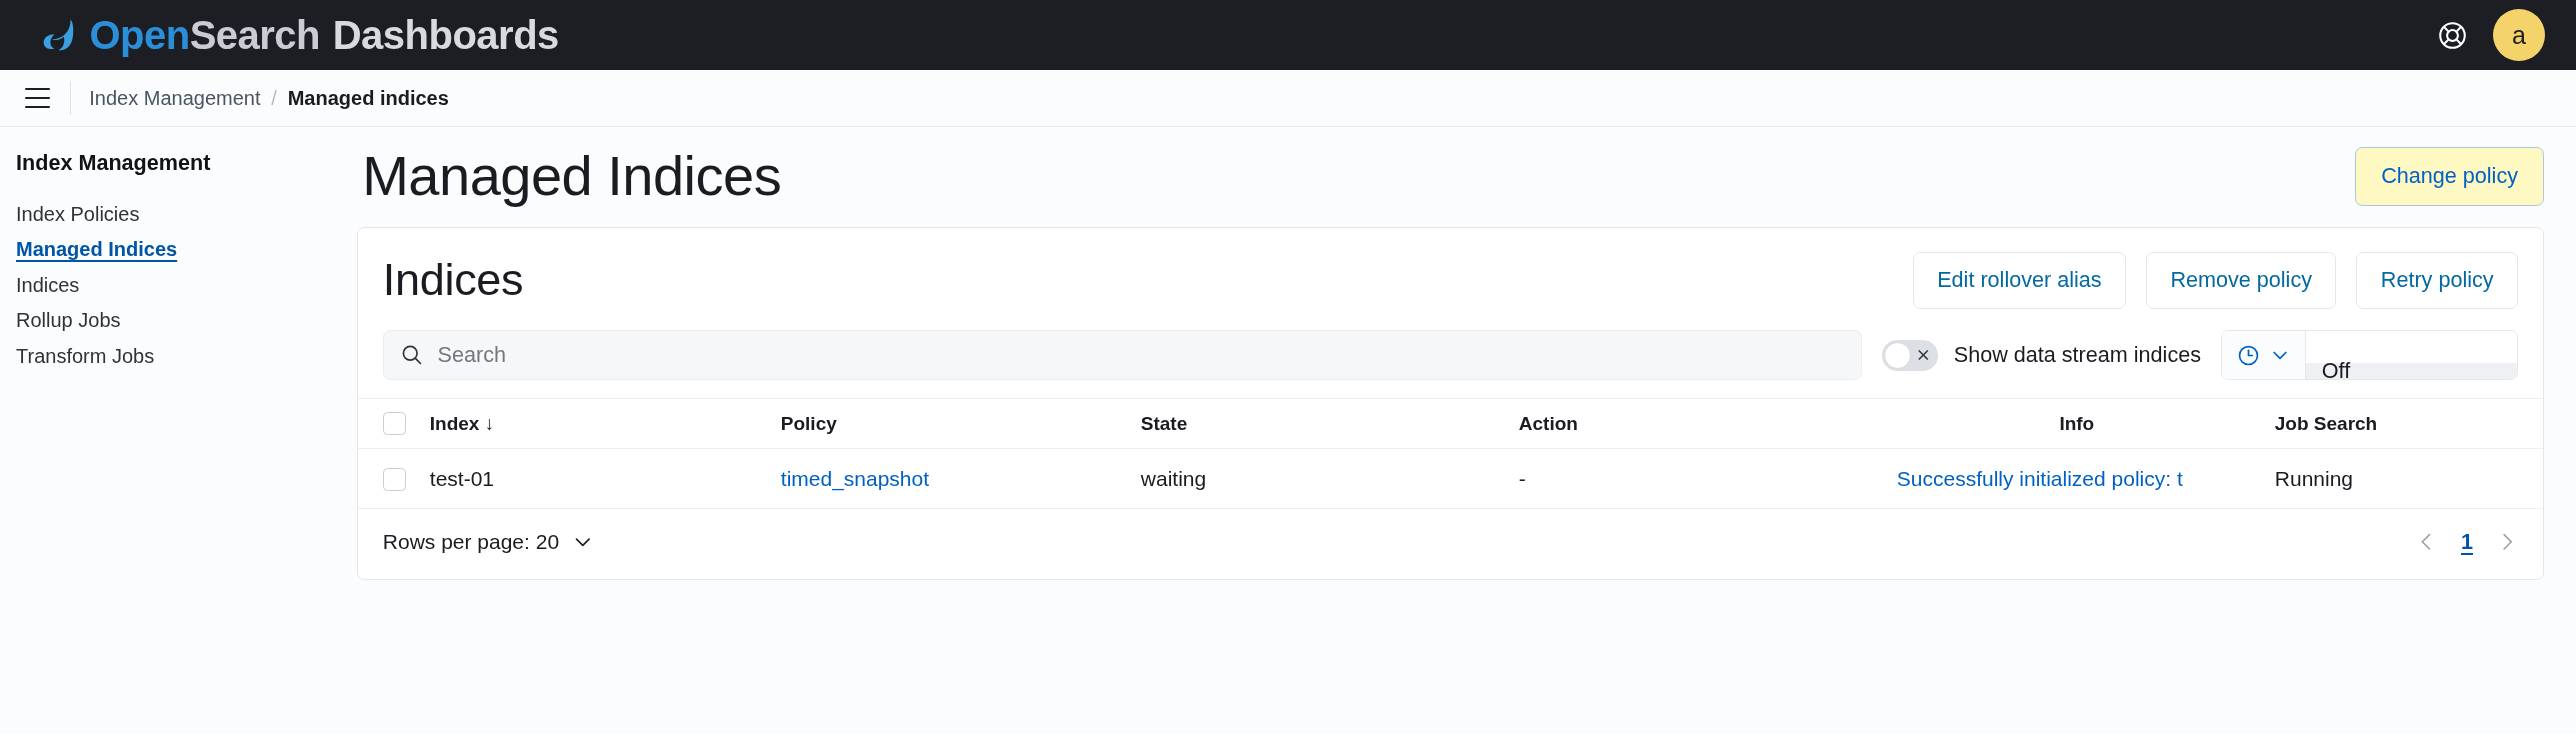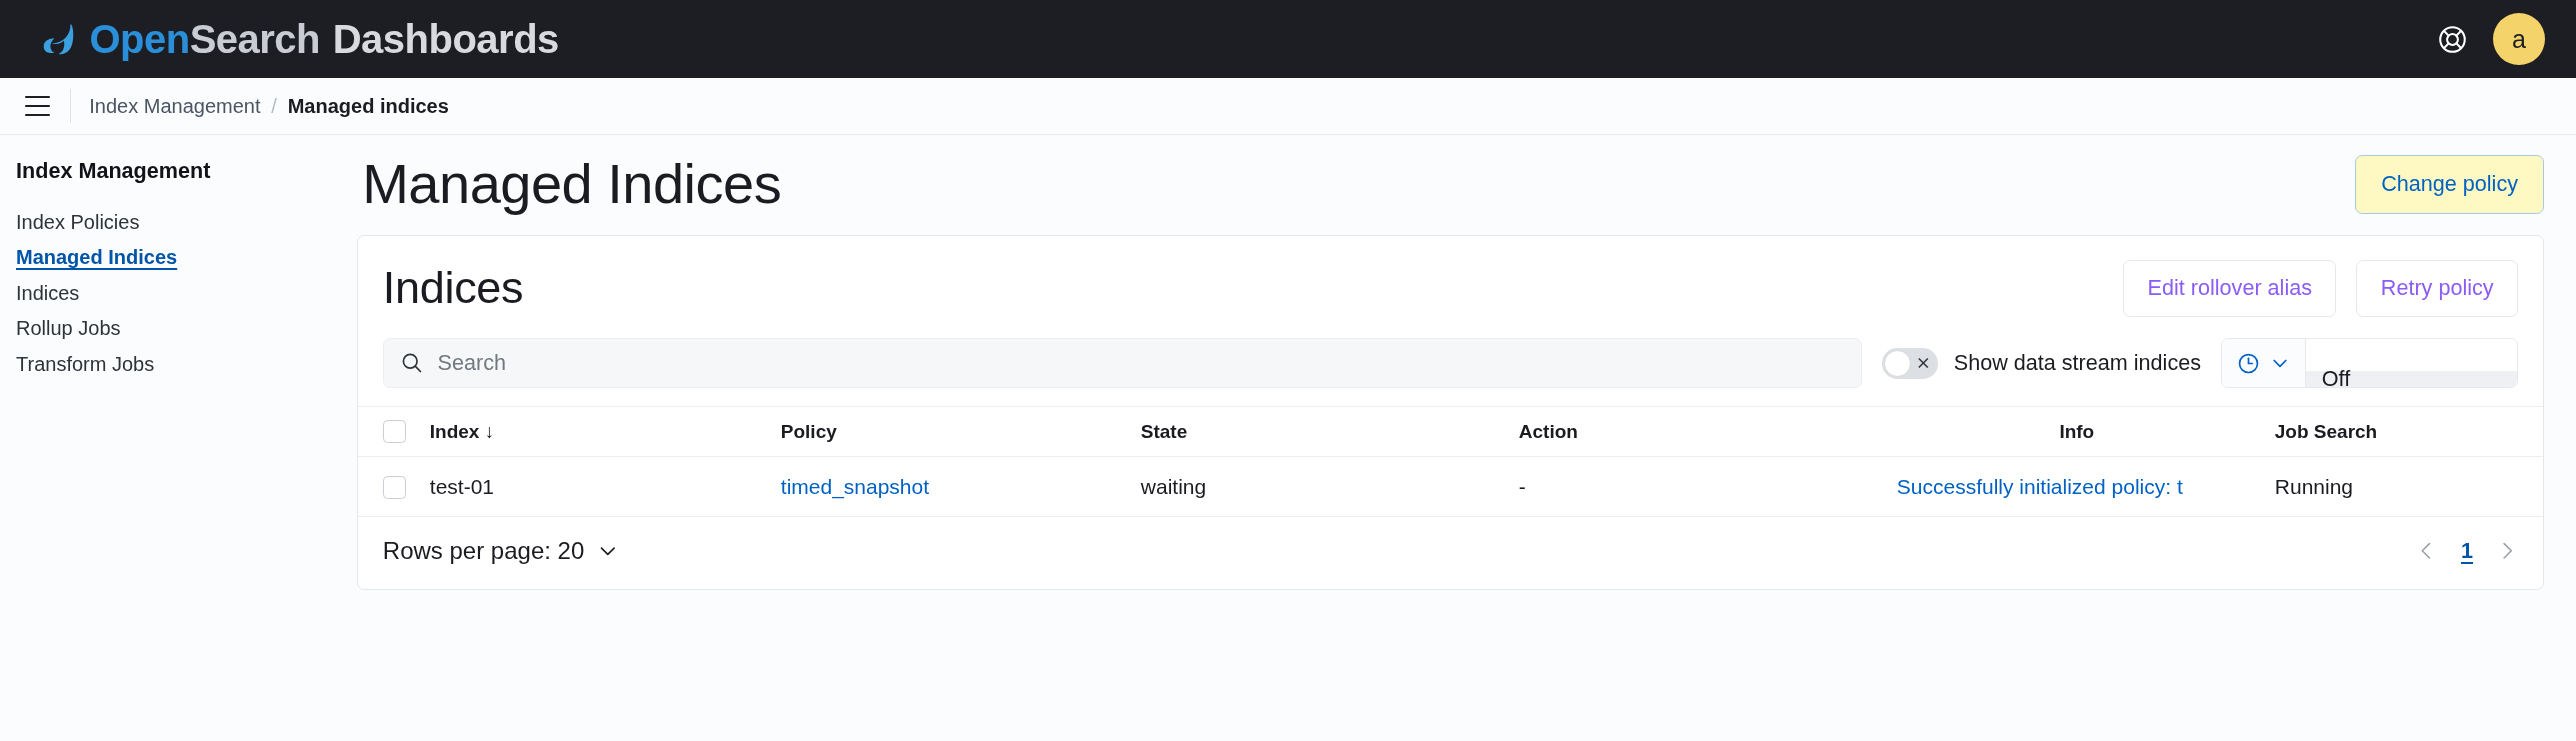--- a/index.html
+++ b/index.html
@@ -5,21 +5,21 @@
   * { box-sizing: border-box; margin: 0; padding: 0; }
   html, body {
     width: 2576px; height: 742px;
     font-family: "Liberation Sans", sans-serif;
     background: #ffffff;
     overflow: hidden;
   }
 
   
   .top-header {
-    height: 78px;
+    height: 70px;
     background: #1d1e24;
     display: flex;
     align-items: center;
     padding: 0 31px 0 41px;
     position: relative;
   }
   .brand { display: flex; align-items: center; gap: 0px; }
   .brand-logo { width: 43px; height: 43px; margin-right: 5.4px; flex: none; }
   .brand-text {
     font-size: 40px;
@@ -145,21 +145,21 @@
   }
   .panel-head {
     display: flex; align-items: center; justify-content: space-between;
     padding: 23.4px 25px 21.6px 25px;
   }
   .panel-title { font-size: 45px; font-weight: 300; color: #1a1c21; letter-spacing: -0.3px; }
   .panel-actions { display: flex; gap: 20px; }
   .btn-disabled {
     border: 0.9px solid #e4e7ea;
     background: #ffffff;
-    color: #8b5cf6;
+    color: #0369a1;
     font-size: 21.6px;
     font-family: inherit;
     padding: 14.4px 23.4px;
     border-radius: 7.2px;
     cursor: not-allowed;
     white-space: nowrap;
   }
 
   
   .controls-row {
@@ -279,21 +279,21 @@
     display: block;
   }
 
   
   .table-footer {
     display: flex; align-items: center; justify-content: space-between;
     padding: 20px 25px 23.4px 25px;
   }
   .rows-per-page {
     display: flex; align-items: center; gap: 12.6px;
-    font-size: 24px; color: #1a1c21; cursor: pointer;
+    font-size: 21px; color: #1a1c21; cursor: pointer;
   }
   .pager { display: flex; align-items: center; gap: 23.4px; }
   .pager-arrow { cursor: pointer; display: flex; align-items: center; }
   .page-num {
     font-size: 21.6px;
     font-weight: 700;
     color: #0055a8;
     text-decoration: underline;
     text-underline-offset: 3.6px;
     cursor: pointer;
@@ -356,20 +356,21 @@
       <div class="page-title">Managed Indices</div>
       <button class="btn-change-policy">Change policy</button>
     </div>
 
     <div class="panel">
 
       <div class="panel-head">
         <div class="panel-title">Indices</div>
         <div class="panel-actions">
           <button class="btn-disabled" disabled="">Edit rollover alias</button>
+          <button class="btn-disabled" disabled="">Remove policy</button>
           <button class="btn-disabled" disabled="">Retry policy</button>
         </div>
       </div>
 
       <div class="controls-row">
         <div class="search-box">
           <svg width="23.4" height="23.4" viewBox="0 0 24 24">
             <circle cx="10.5" cy="10.5" r="7" fill="none" stroke="#2d3339" stroke-width="1.7"></circle>
             <line x1="15.6" y1="15.6" x2="21" y2="21" stroke="#2d3339" stroke-width="1.7" stroke-linecap="round"></line>
           </svg>

